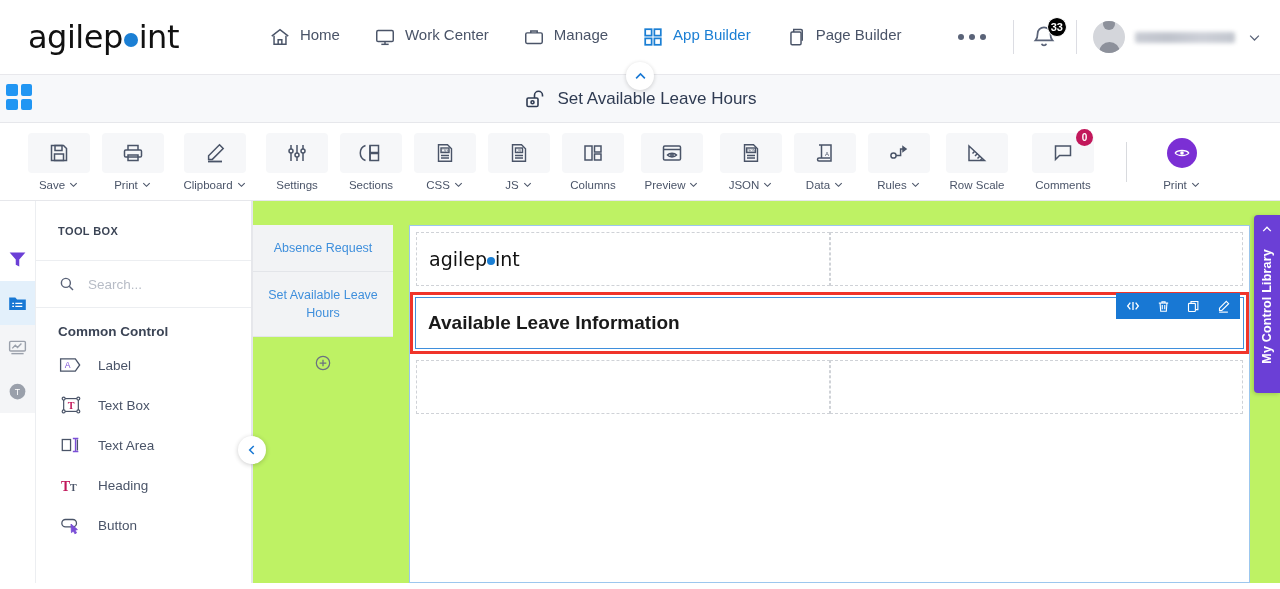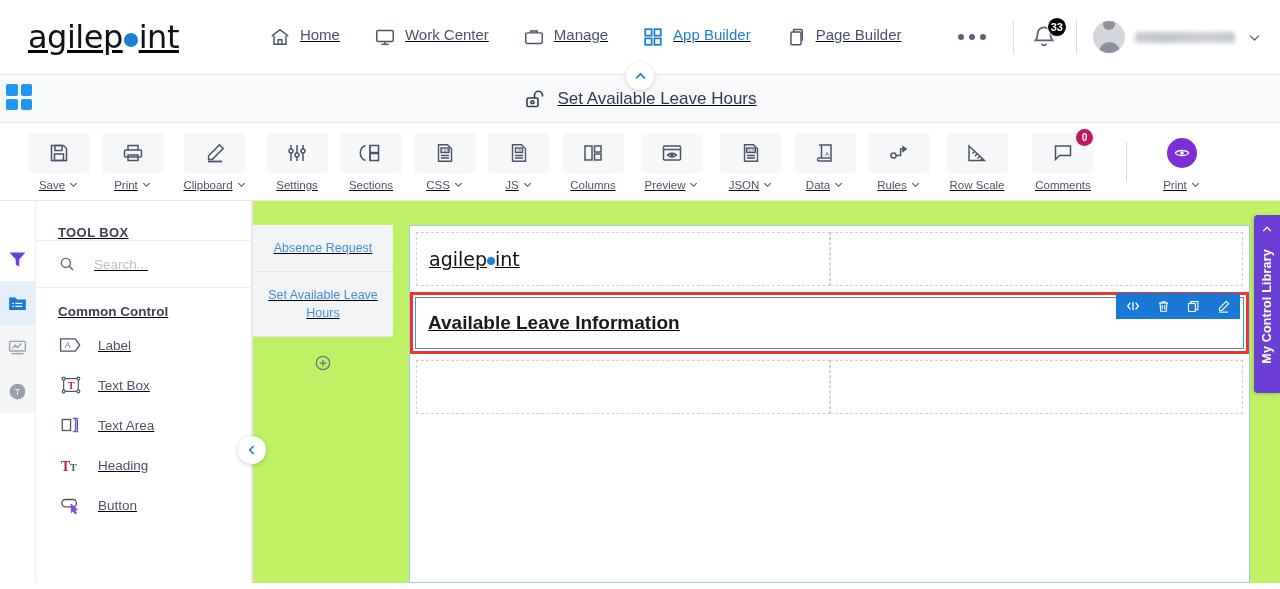--- a/index.html
+++ b/index.html
@@ -1,21 +1,21 @@
 <!DOCTYPE html>
 <html><head>
 <meta charset="utf-8">
 <style>
   * { box-sizing: border-box; margin: 0; padding: 0; }
   html, body {
     width: 1280px; height: 589px;
     font-family: "Liberation Sans", sans-serif;
     background: #ffffff; overflow: hidden;
   }
-  .app { position: relative; width: 1280px; height: 433px; background:#fff;text-decoration:underline; }
+  .app { position: relative; width: 1280px; height: 433px; background:#fff; }
 
   
   .topnav {
     height: 75px; display: flex; align-items: center;
     background: #ffffff; border-bottom: 1px solid #e8e8ec;
     position: relative;
   }
   .logo-wrap { margin-left: 28px; display:flex; align-items:center; }
   .logo {
     font-size: 32px; letter-spacing: -0.5px; color:#111;
@@ -103,23 +103,23 @@
   .body-area{ display:flex; height: 382px; position:relative; }
 
   .rail{ width:36px; background:#fff; border-right:1px solid #eceef1; padding-top:36px;}
   .rail-item{
     height:44px; display:flex;align-items:center;justify-content:center; cursor:pointer;
   }
   .rail-item.active{ background:#e3f0fb; }
   .rail-item.grayed{ background:#f4f5f7; }
 
   .toolbox{ width:216px; background:#fff; border-right:1px solid #e6e7eb; }
-  .tbx-title{ font-size:13px;font-weight:700;color:#3b4455;letter-spacing:.4px;
-    padding:24px 0 0 22px; border-bottom:1px solid #eceef1;}
-  .tbx-search{ display:flex;gap:18px;padding:14px 0 14px 22px;
+  .tbx-title{ font-size:11px;font-weight:700;color:#3b4455;letter-spacing:.4px;
+    padding:24px 0 23px 22px; border-bottom:1px solid #eceef1;}
+  .tbx-search{ display:flex;gap:12px;padding:14px 0 14px 22px;
     border-bottom:1px solid #eceef1;}
   .tbx-search input{
     border:none;outline:none;font-size:13.5px;color:#3b4455;width:130px;
     font-family:"Liberation Sans",sans-serif; background:transparent;
   }
   .tbx-search input::placeholder{color:#b7bcc6;}
   .tbx-group{ font-size:13.5px;font-weight:700;color:#3b4455;padding:16px 0 6px 22px;}
   .tbx-item{ display:flex;align-items:center;gap:14px;padding:9px 0 9px 22px;cursor:pointer;}
   .tbx-item .txt{ font-size:13.5px;color:#4a5468;}
 

